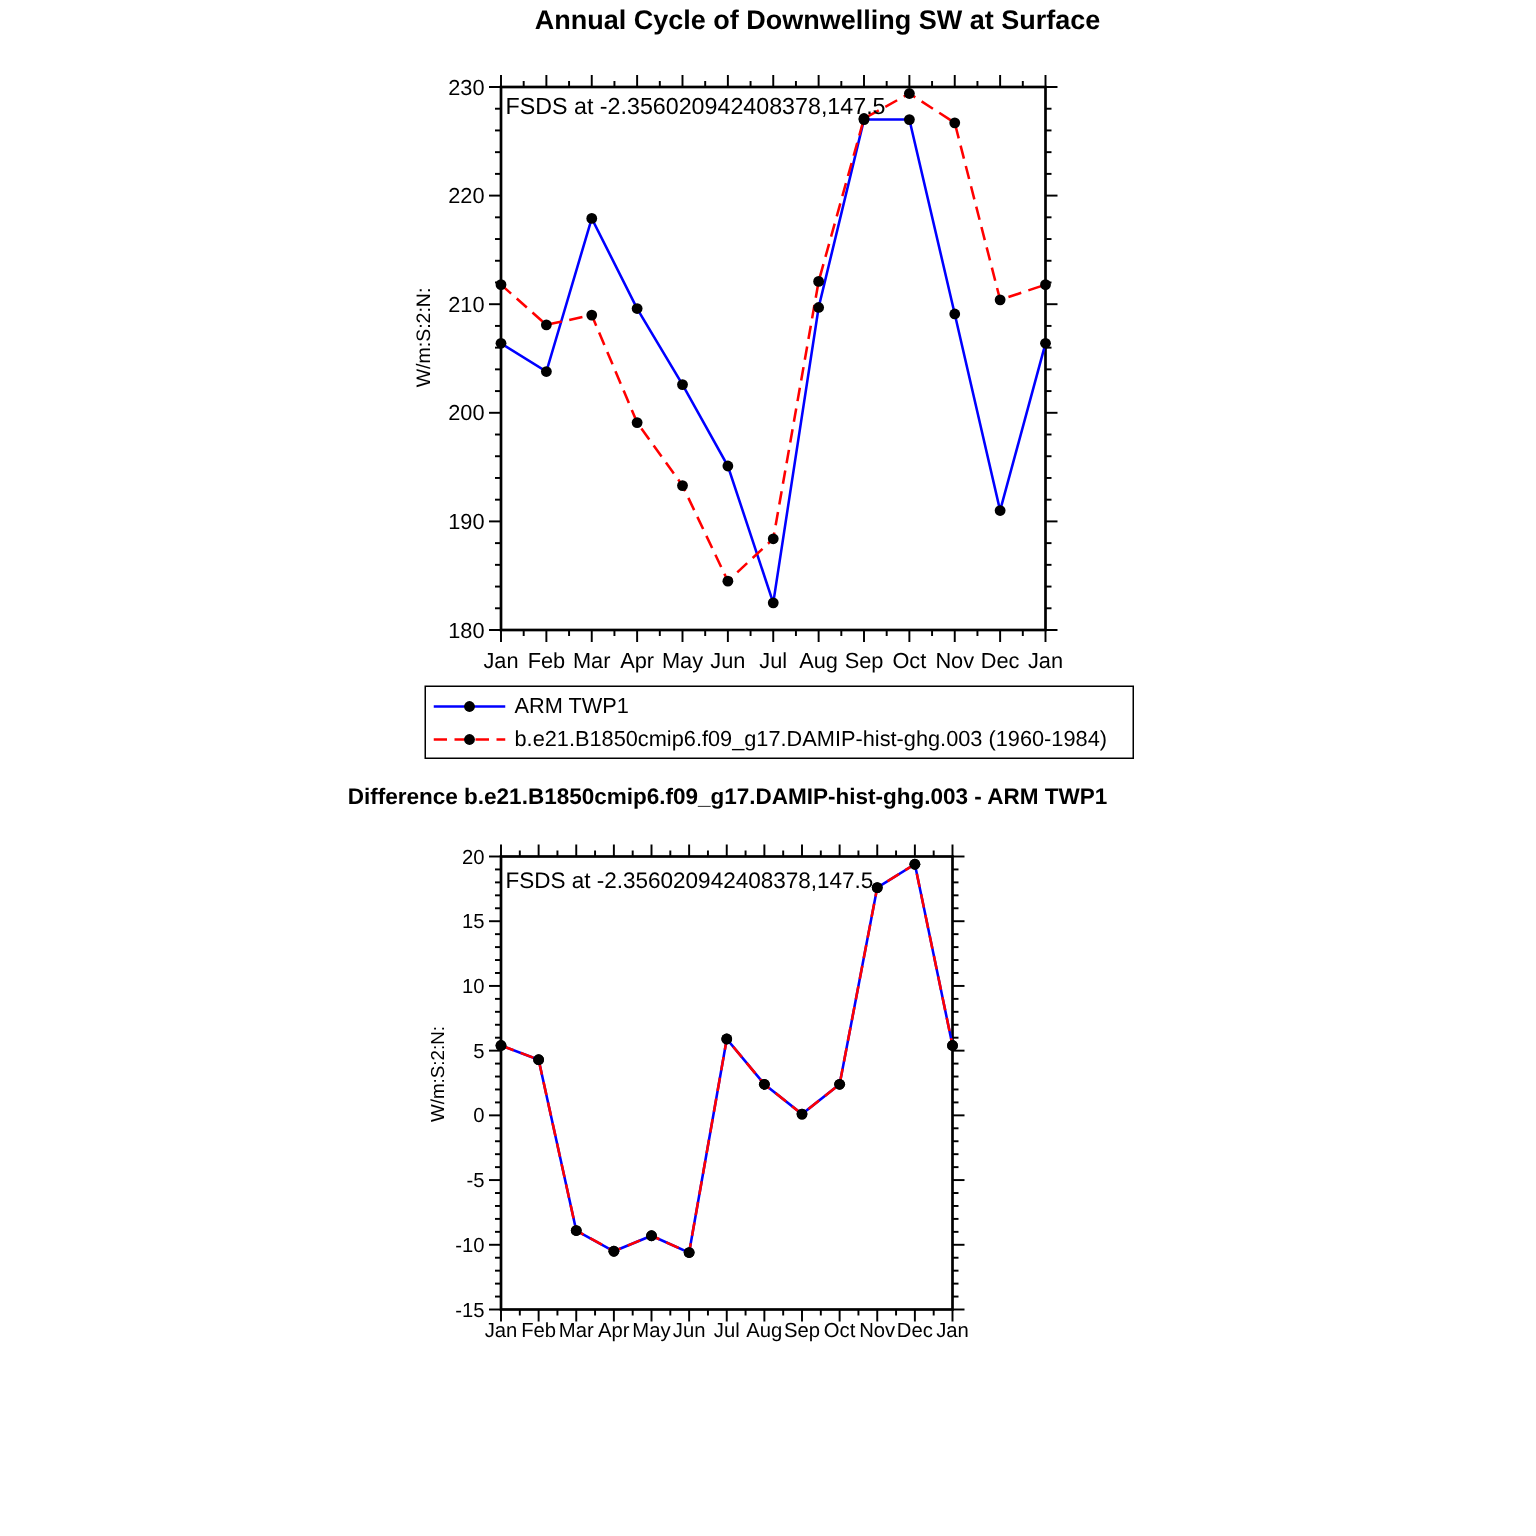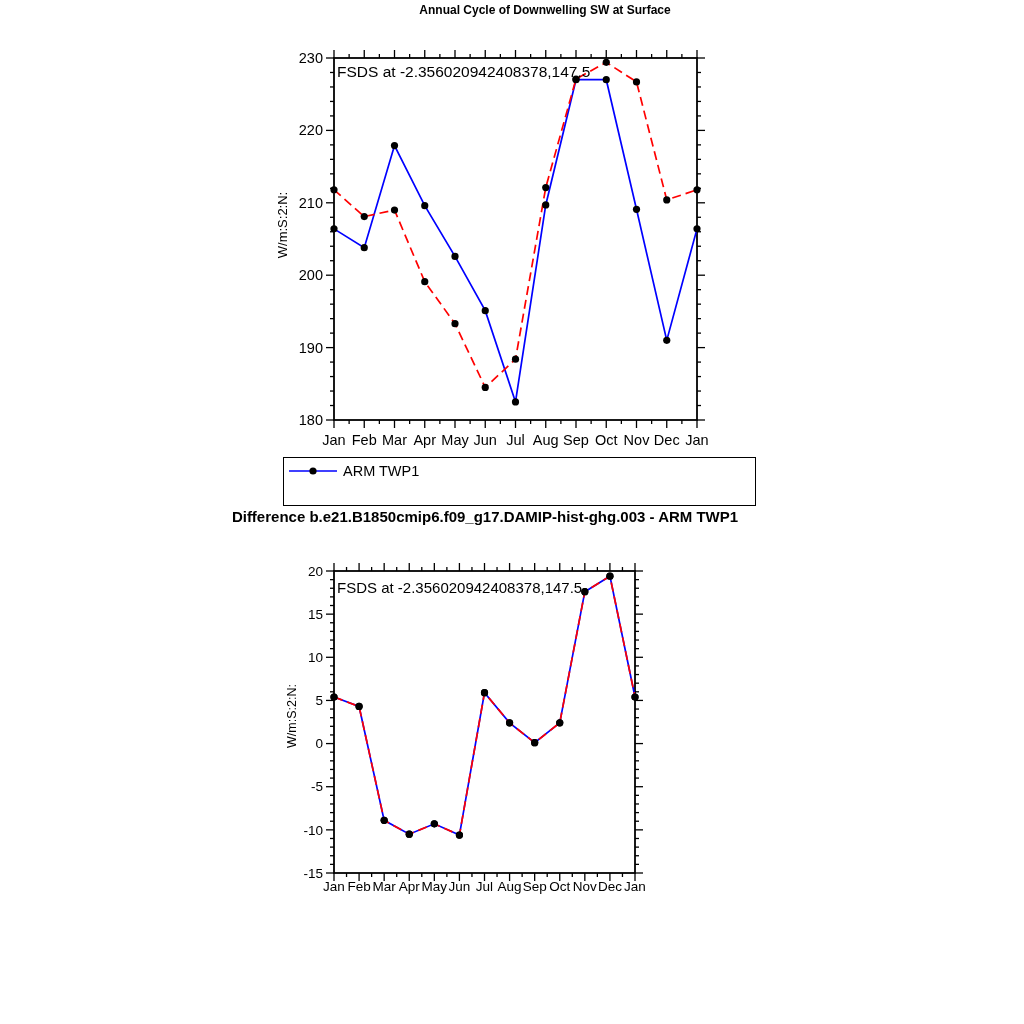--- a/index.html
+++ b/index.html
@@ -8,22 +8,22 @@
     font-family:"Liberation Sans", sans-serif; color:#000;
     position:relative; overflow:hidden;
   }
   .canvas { position:absolute; left:0; top:0; width:1024px; height:1024px; background:#fff; }
   svg.plot { position:absolute; left:0; top:0; width:1024px; height:1024px; }
   svg text { font-family:"Liberation Sans", sans-serif; }
   .chart-title {
     position:absolute; font-weight:bold; white-space:nowrap;
     transform:translateX(-50%); color:#000;
   }
-  .t1 { left:545px; top:3px;   font-size:12px; }
-  .t2 { left:485px; top:508px; font-size:15px; }
+  .t1 { left:545px; top:3px;   font-size:18px; }
+  .t2 { left:485px; top:523px; font-size:15px; }
   .chart-subtitle { position:absolute; white-space:nowrap; color:#000;margin-top:34px; }
   .s1 { left:337px; top:29px;  font-size:15.5px; }
   .s2 { left:337px; top:545px; font-size:15px; }
   .y-title {
     position:absolute; white-space:nowrap; font-size:13px; color:#000;
     transform:translate(-50%,-50%) rotate(-90deg);
   }
   .yt1 { left:282px; top:225px; }
   .yt2 { left:292px; top:716px; font-size:12.5px; }
   .legend {
@@ -386,19 +386,26 @@
   <div class="y-title yt1">W/m:S:2:N:</div>
 
   <div class="legend">
     <div class="legend-row">
       <svg class="legend-sample" id="legend-sample-0" width="48" height="16">
           <line x1="0" y1="8" x2="48" y2="8" stroke="#0000ff" stroke-width="1.7"></line>
           <circle cx="24" cy="8" r="3.6" fill="#000000"></circle>
         </svg>
       <span class="legend-label">ARM TWP1</span>
     </div>
+    <div class="legend-row">
+      <svg class="legend-sample" id="legend-sample-1" width="48" height="16">
+          <line x1="0" y1="8" x2="48" y2="8" stroke="#ff0000" stroke-width="1.7" stroke-dasharray="9,5"></line>
+          <circle cx="24" cy="8" r="3.6" fill="#000000"></circle>
+        </svg>
+      <span class="legend-label">b.e21.B1850cmip6.f09_g17.DAMIP-hist-ghg.003 (1960-1984)</span>
+    </div>
   </div>
 
   <div class="chart-title t2">Difference b.e21.B1850cmip6.f09_g17.DAMIP-hist-ghg.003 - ARM TWP1</div>
   <div class="chart-subtitle s2">FSDS at -2.356020942408378,147.5</div>
   <div class="y-title yt2">W/m:S:2:N:</div>
 
 </div>
 
 </body></html>

